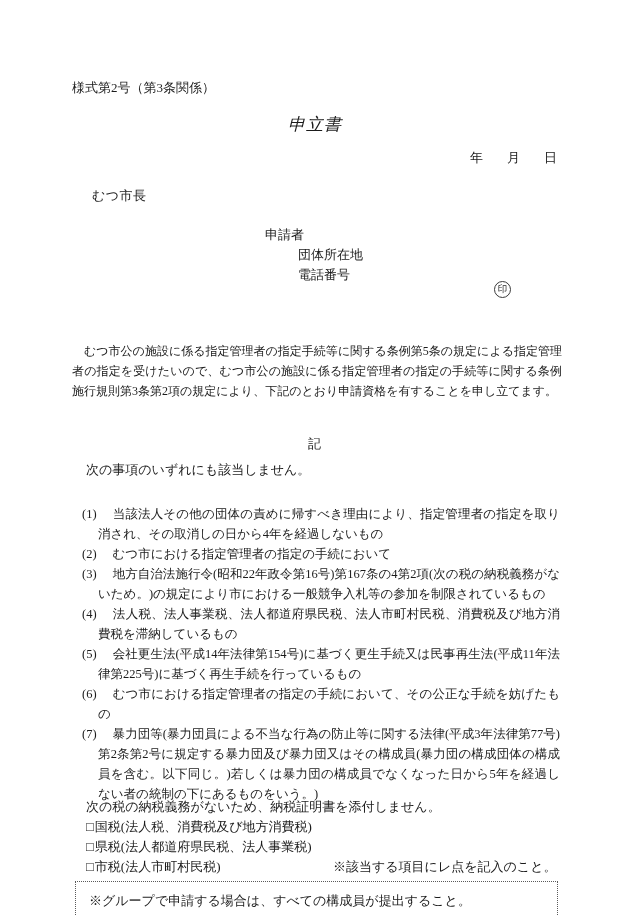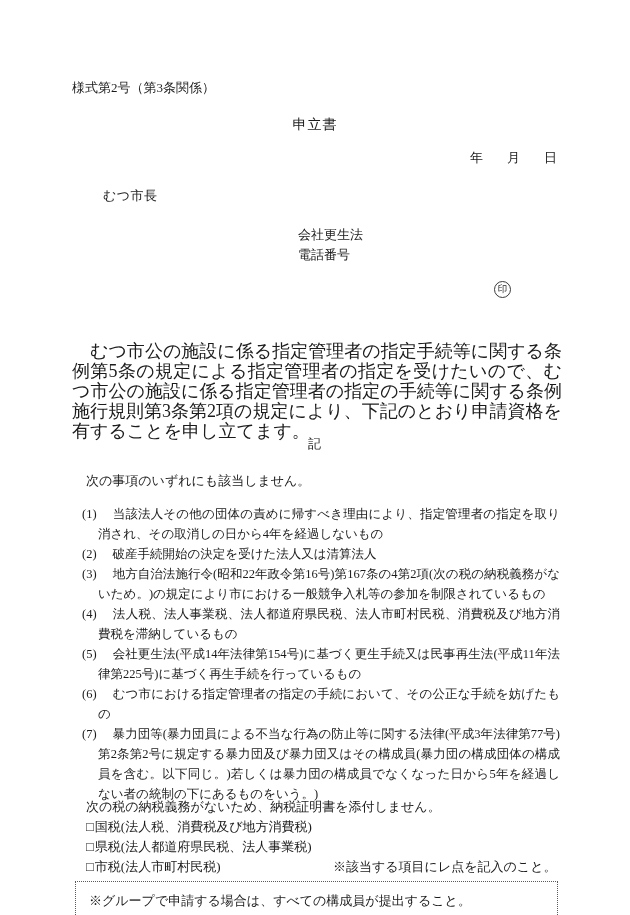--- a/index.html
+++ b/index.html
@@ -13,42 +13,42 @@
     width:630px;
     height:915px;
     background:#ffffff;
     font-size:13px;
     line-height:20px;
     overflow:hidden;
     margin-top:42px;
   }
   .abs{position:absolute;}
   .form-number{left:72px;top:36px;}
-  .doc-title{left:0;right:0;top:73px;text-align:center;font-size:14px;letter-spacing:1px;}
+  .doc-title{left:0;right:0;top:73px;text-align:center;font-size:17px;letter-spacing:1px;font-style:italic;}
   .date-line{right:73px;top:106px;white-space:nowrap;}
   .date-line .dsep{display:inline-block;width:24px;}
-  .addressee{left:103px;top:144px;letter-spacing:0.5px;}
+  .addressee{left:92px;top:144px;letter-spacing:0.5px;}
   .applicant{left:265px;top:183px;}
   .applicant .row{height:20px;white-space:nowrap;}
   .applicant .row.field{padding-left:33px;}
   .seal{
     left:494px;top:239px;
     width:15px;height:15px;
     border:1px solid #3a3a3a;
     border-radius:50%;
     font-size:9.5px;line-height:15px;text-align:center;
     color:#2a2a2a;
   }
   .para{
     left:72px;top:299px;width:490px;
-    font-size:18px;
+    font-size:12px;
     text-align:justify;
   }
   .record-heading{left:0;right:0;top:392px;text-align:center;letter-spacing:1px;}
-  .elig-intro{left:86px;top:429px;}
+  .elig-intro{left:86px;top:418px;}
   .elig-list{left:72px;top:462px;width:488px;font-size:12.5px;}
   .item{
     padding-left:26px;
     text-indent:-16px;
     text-align:justify;
   }
   .item .num{margin-right:16px;}
   .tax-intro{left:86px;top:755px;}
   .cbx-row{left:86px;white-space:nowrap;}
   .cbx-row .cbx{margin-right:1px;}
@@ -71,35 +71,36 @@
 
   <div class="abs form-number">様式第2号（第3条関係）</div>
 
   <div class="abs doc-title">申立書</div>
 
   <div class="abs date-line"><span>年</span><span class="dsep"></span><span>月</span><span class="dsep"></span><span>日</span></div>
 
   <div class="abs addressee">むつ市長</div>
 
   <div class="abs applicant">
-    <div class="row field">会社更生法</div>
+    <div class="row">申請者</div>
+    <div class="row field">団体所在地</div>
     <div class="row field">電話番号</div>
   </div>
 
   <div class="abs seal">印</div>
 
   <div class="abs para">　むつ市公の施設に係る指定管理者の指定手続等に関する条例第5条の規定による指定管理者の指定を受けたいので、むつ市公の施設に係る指定管理者の指定の手続等に関する条例施行規則第3条第2項の規定により、下記のとおり申請資格を有することを申し立てます。</div>
 
   <div class="abs record-heading">記</div>
 
   <div class="abs elig-intro">次の事項のいずれにも該当しません。</div>
 
   <div class="abs elig-list">
     <div class="item"><span class="num">(1)</span><span>当該法人その他の団体の責めに帰すべき理由により、指定管理者の指定を取り消され、その取消しの日から4年を経過しないもの</span></div>
-    <div class="item"><span class="num">(2)</span><span>破産手続開始の決定を受けた法人又は清算法人</span></div>
+    <div class="item"><span class="num">(2)</span><span>むつ市における指定管理者の指定の手続において</span></div>
     <div class="item"><span class="num">(3)</span><span>地方自治法施行令(昭和22年政令第16号)第167条の4第2項(次の税の納税義務がないため。)の規定により市における一般競争入札等の参加を制限されているもの</span></div>
     <div class="item"><span class="num">(4)</span><span>法人税、法人事業税、法人都道府県民税、法人市町村民税、消費税及び地方消費税を滞納しているもの</span></div>
     <div class="item"><span class="num">(5)</span><span>会社更生法(平成14年法律第154号)に基づく更生手続又は民事再生法(平成11年法律第225号)に基づく再生手続を行っているもの</span></div>
     <div class="item"><span class="num">(6)</span><span>むつ市における指定管理者の指定の手続において、その公正な手続を妨げたもの</span></div>
     <div class="item"><span class="num">(7)</span><span>暴力団等(暴力団員による不当な行為の防止等に関する法律(平成3年法律第77号)第2条第2号に規定する暴力団及び暴力団又はその構成員(暴力団の構成団体の構成員を含む。以下同じ。)若しくは暴力団の構成員でなくなった日から5年を経過しない者の統制の下にあるものをいう。)</span></div>
   </div>
 
   <div class="abs tax-intro">次の税の納税義務がないため、納税証明書を添付しません。</div>
 
   <div class="abs cbx-row row-kokuzei"><span class="cbx">□</span><span>国税(法人税、消費税及び地方消費税)</span></div>

